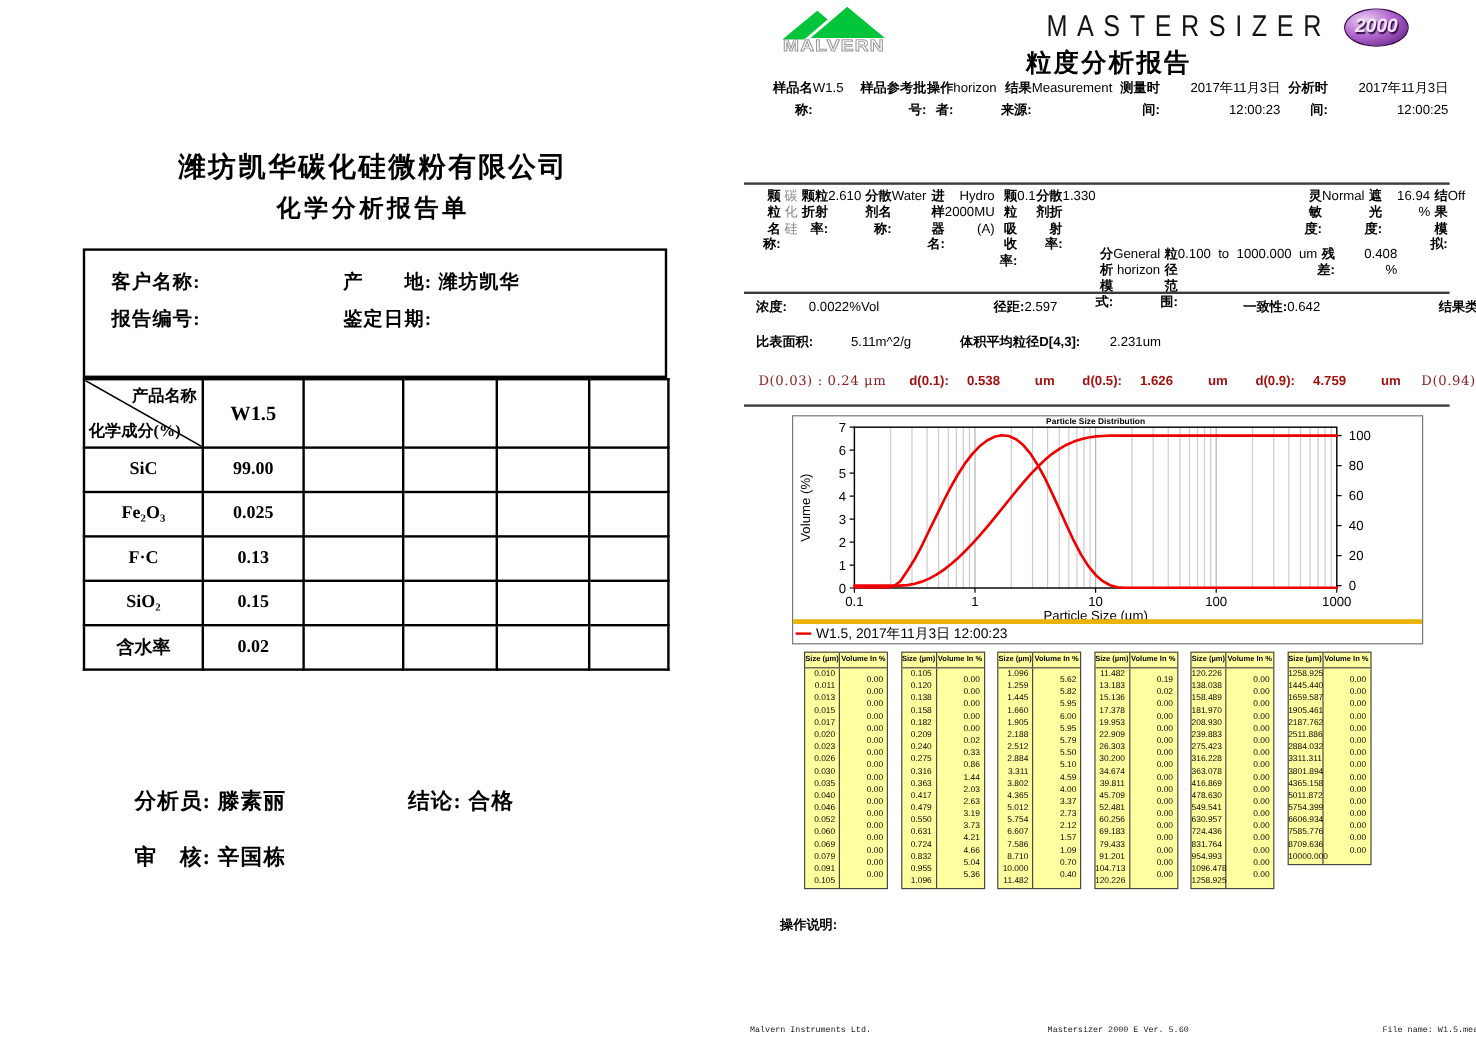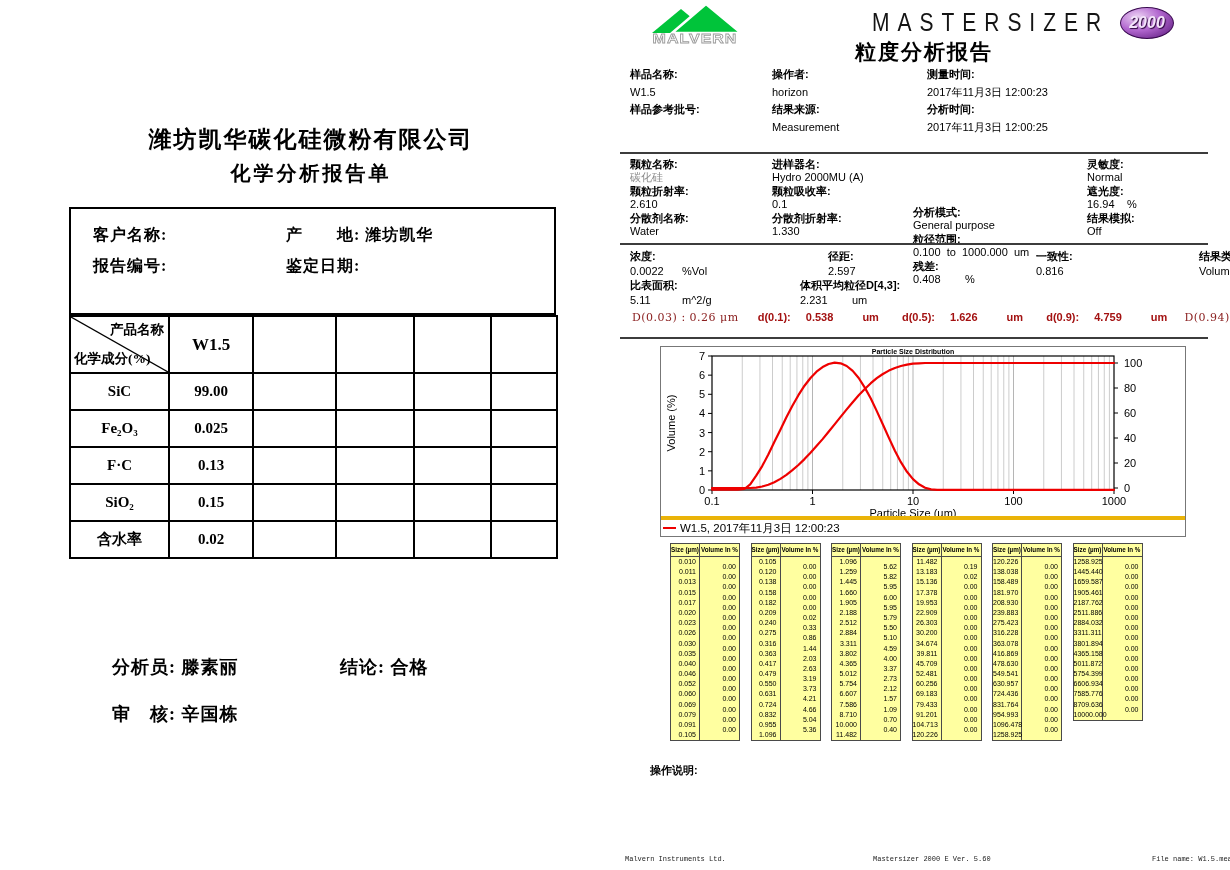--- a/index.html
+++ b/index.html
@@ -23,21 +23,21 @@
   
   .wordmark{left:872px;top:8px;font-size:25px;font-weight:500;letter-spacing:9.5px;color:#141414;transform:scaleX(.84);transform-origin:left top;white-space:nowrap;}
   .badge2000{left:1120px;top:7px;width:52px;height:30px;border-radius:50%;
     background:radial-gradient(ellipse at 32% 30%,#ecd2f4 0%,#b267cf 45%,#5c1a7d 95%);
     border:1px solid #38094e;display:flex;align-items:center;justify-content:center;
     font-style:italic;font-weight:bold;font-size:16px;color:#f3e3fa;text-shadow:1px 1px 1px #2d063f;text-align:center;}
   .r-title{left:855px;top:38px;font-size:21px;font-weight:bold;letter-spacing:2px;}
 
   
   .grid{display:flex;}
-  .gcol{display:flex;flex-direction:column;}
+  .gcol{display:flex;flex-direction:row;text-align:right;}
   .glabel{font-weight:bold;font-size:11px;}
   .gval{font-size:11px;}
   .samp .glabel,.samp .gval{line-height:17.5px;height:17.5px;}
   .part .glabel,.part .gval{line-height:13.4px;height:13.4px;}
   .res .glabel,.res .gval{line-height:15px;height:15px;}
   .gray{color:#8a8a8a;}
   .vnum{display:inline-block;min-width:52px;}
   .hline{height:0;border-top:2px solid #3c3c3c;}
 
   .dline{left:632px;top:311px;width:576px;font-size:11px;white-space:nowrap;}
@@ -195,21 +195,21 @@
   <div class="gcol" style="width:141px;">
     <span class="glabel">进样器名:</span>
     <span class="gval">Hydro 2000MU (A)</span>
     <span class="glabel">颗粒吸收率:</span>
     <span class="gval">0.1</span>
     <span class="glabel">分散剂折射率:</span>
     <span class="gval">1.330</span>
   </div>
   <div class="gcol" style="width:174px;margin-top:48px;">
     <span class="glabel">分析模式:</span>
-    <span class="gval">General purpose</span>
+    <span class="gval">General horizon</span>
     <span class="glabel">粒径范围:</span>
     <span class="gval"><span>0.100</span>&nbsp;&nbsp;<span>to</span>&nbsp;&nbsp;<span>1000.000</span>&nbsp;&nbsp;<span>um</span></span>
     <span class="glabel">残差:</span>
     <span class="gval"><span class="vnum">0.408</span><span>%</span></span>
   </div>
   <div class="gcol" style="width:120px;">
     <span class="glabel">灵敏度:</span>
     <span class="gval">Normal</span>
     <span class="glabel">遮光度:</span>
     <span class="gval"><span class="vnum" style="min-width:40px;">16.94</span><span>%</span></span>
@@ -224,40 +224,40 @@
   <div class="gcol" style="width:170px;">
     <span class="glabel">浓度:</span>
     <span class="gval"><span class="vnum">0.0022</span><span>%Vol</span></span>
   </div>
   <div class="gcol" style="width:180px;">
     <span class="glabel">径距:</span>
     <span class="gval">2.597</span>
   </div>
   <div class="gcol" style="width:135px;">
     <span class="glabel">一致性:</span>
-    <span class="gval">0.816</span>
+    <span class="gval">0.642</span>
   </div>
   <div class="gcol" style="width:90px;">
     <span class="glabel">结果类别:</span>
     <span class="gval">Volume</span>
   </div>
 </div>
 <div class="abs grid res" style="left:630px;top:278px;">
   <div class="gcol" style="width:170px;">
     <span class="glabel">比表面积:</span>
     <span class="gval"><span class="vnum">5.11</span><span>m^2/g</span></span>
   </div>
   <div class="gcol" style="width:225px;">
     <span class="glabel">体积平均粒径D[4,3]:</span>
     <span class="gval"><span class="vnum">2.231</span><span>um</span></span>
   </div>
 </div>
 
 <div class="abs dline">
-  <span class="dserif">D(0.03) : 0.26 μm</span>
+  <span class="dserif">D(0.03) : 0.24 μm</span>
   <span class="dbold" style="margin-left:16px;">d(0.1):</span>
   <span class="dbold" style="margin-left:12px;">0.538</span>
   <span class="dbold" style="margin-left:26px;">um</span>
   <span class="dbold" style="margin-left:20px;">d(0.5):</span>
   <span class="dbold" style="margin-left:12px;">1.626</span>
   <span class="dbold" style="margin-left:26px;">um</span>
   <span class="dbold" style="margin-left:20px;">d(0.9):</span>
   <span class="dbold" style="margin-left:12px;">4.759</span>
   <span class="dbold" style="margin-left:26px;">um</span>
   <span class="dserif" style="margin-left:14px;">D(0.94) : 5.78 μm</span>

